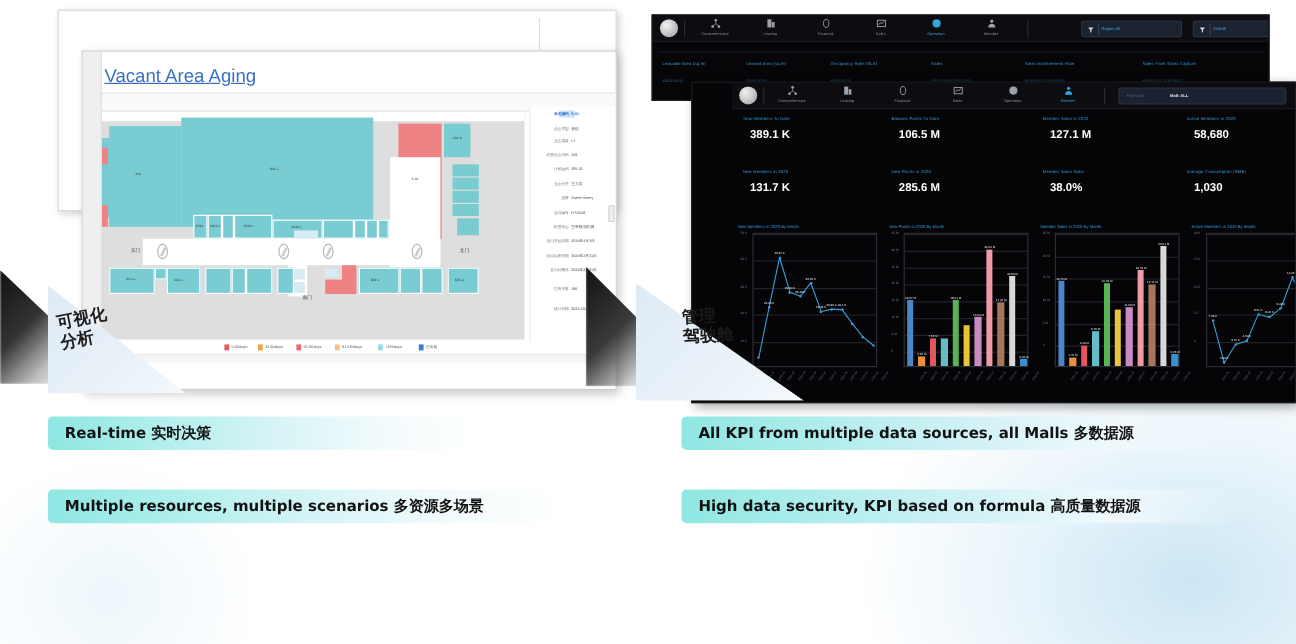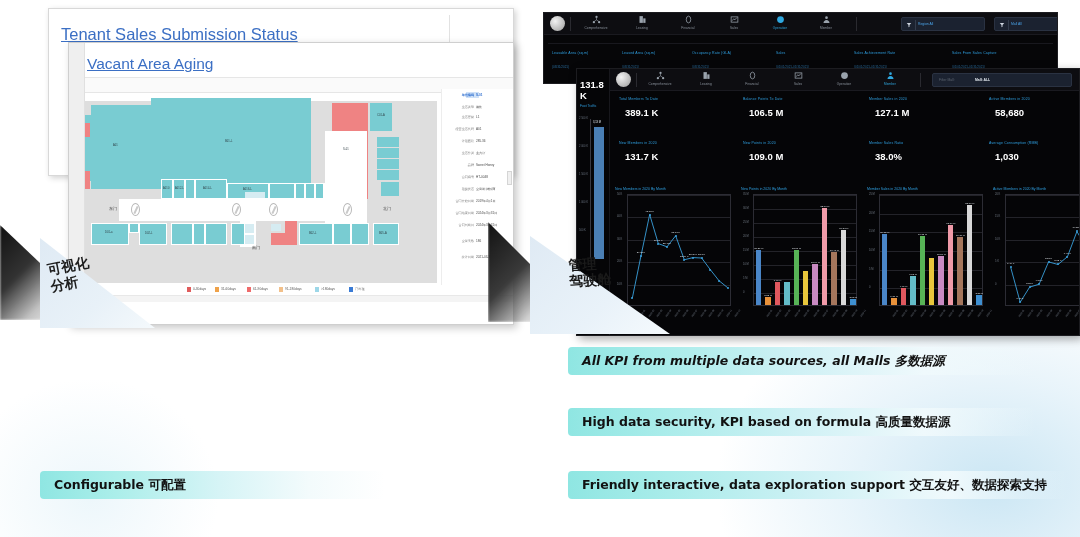--- a/index.html
+++ b/index.html
@@ -164,21 +164,20 @@
 <body>
 
 <div id="stage">
 
   <div class="bg-glow-br"></div>
   <div class="bg-glow-bl"></div>
 
   <div class="shot-shadow-left"></div>
 
   <div class="left-back">
-    <div class="left-back-title">Tenant Sales Submission Status</div>
     <div class="left-back-divider"></div>
   </div>
 
   <div class="left-front">
     <div class="lf-title">Vacant Area Aging</div>
     <div class="lf-leftrail"></div>
     <div class="lf-toolbar"></div>
 
     <div class="lf-canvas">
       <div class="lf-canvas-white"></div>
@@ -408,32 +407,20 @@
     <div class="kpi-lbl" style="left:232px;top:38px;">Sales</div>
     <div class="kpi-sub" style="left:232px;top:52px;">(01/01/2021-01/31/2021)</div>
     <div class="kpi-lbl" style="left:310px;top:38px;">Sales Achievement Rate</div>
     <div class="kpi-sub" style="left:310px;top:52px;">(01/01/2021-01/31/2021)</div>
     <div class="kpi-lbl" style="left:408px;top:38px;">Sales From Sales Capture</div>
     <div class="kpi-sub" style="left:408px;top:52px;">(01/01/2021-01/31/2021)</div>
   </div>
 
   <div class="dash-front">
 
-    <div class="sidekpi">
-      <div class="sidekpi-val">131.8 K</div>
-      <div class="sidekpi-lbl">Foot Traffic</div>
-      <div class="mini-axis-lbl" style="top:48px;">2 500 K</div>
-      <div class="mini-axis-lbl" style="top:76px;">2 000 K</div>
-      <div class="mini-axis-lbl" style="top:104px;">1 500 K</div>
-      <div class="mini-axis-lbl" style="top:132px;">1 000 K</div>
-      <div class="mini-axis-lbl" style="top:160px;">500 K</div>
-      <div style="position:absolute;left:13px;top:50px;width:1px;height:140px;background:#3a3a42;"></div>
-      <div class="mini-bar" style="left:17px;top:58px;width:10px;height:132px;"></div>
-      <div class="mini-bar-lbl" style="left:16px;top:52px;">3,13 M</div>
-    </div>
 
     <div class="navbar" style="left:33px;width:471px;">
       <div class="nav-logo"></div>
       <div class="nav-sep" style="left:26px;"></div>
       <div class="nav-item" style="left:30px;">
         <svg class="nav-ico" viewBox="0 0 24 24" fill="currentColor">
             <circle cx="12" cy="5" r="3"></circle>
             <circle cx="5" cy="19" r="3"></circle>
             <circle cx="19" cy="19" r="3"></circle>
             <path d="M12 8v5M12 13l-6 4M12 13l6 4" stroke="currentColor" stroke-width="1.6" fill="none"></path>
@@ -485,21 +472,21 @@
     <div class="kpi-lbl" style="left:166px;top:28px;">Balance Points To Date</div>
     <div class="kpi-val" style="left:172px;top:38px;">106.5 M</div>
     <div class="kpi-lbl" style="left:292px;top:28px;">Member Sales in 2020</div>
     <div class="kpi-val" style="left:298px;top:38px;">127.1 M</div>
     <div class="kpi-lbl" style="left:412px;top:28px;">Active Members in 2020</div>
     <div class="kpi-val" style="left:418px;top:38px;">58,680</div>
 
     <div class="kpi-lbl" style="left:42px;top:72px;">New Members in 2020</div>
     <div class="kpi-val" style="left:48px;top:82px;">131.7 K</div>
     <div class="kpi-lbl" style="left:166px;top:72px;">New Points in 2020</div>
-    <div class="kpi-val" style="left:172px;top:82px;">109.0 M</div>
+    <div class="kpi-val" style="left:172px;top:82px;">285.6 M</div>
     <div class="kpi-lbl" style="left:292px;top:72px;">Member Sales Ratio</div>
     <div class="kpi-val" style="left:298px;top:82px;">38.0%</div>
     <div class="kpi-lbl" style="left:412px;top:72px;">Average Consumption (RMB)</div>
     <div class="kpi-val" style="left:418px;top:82px;">1,030</div>
 
     <div class="chart-box" style="left:38px;top:118px;width:118px;height:145px;">
       <div class="chart-title">New Members in 2020 By Month</div>
       <div class="chart-plot" style="width:104px;height:112px;" id="plot0">
           <div class="gridline" style="top: 0px;"></div>
           <div class="ytick" style="top: -2px;">50 K</div>
@@ -692,27 +679,27 @@
           <div class="xtick" style="left: 45.3818px; top: 114px;">2020-05</div>
           <div class="xtick" style="left: 54.8364px; top: 114px;">2020-06</div>
           <div class="xtick" style="left: 64.2909px; top: 114px;">2020-07</div>
         </div>
     </div>
   </div>
 
   <div class="ribbon-right"></div>
   <div class="ribbon-right-txt">管理<br>驾驶舱</div>
 
-  <div class="pill l" style="left:40px;top:471px;width:345px;">
-    <span>Configurable 可配置</span>
+  <div class="pill l" style="left:40px;top:347px;width:360px;">
+    <span>Real-time 实时决策</span>
   </div>
-
-  <div class="pill r" style="left:568px;top:347px;width:468px;font-style:italic;">
+  <div class="pill l" style="left:40px;top:408px;width:430px;">
+    <span>Multiple resources, multiple scenarios 多资源多场景</span>
+  </div>
+
+  <div class="pill r" style="left:568px;top:347px;width:468px;">
     <span>All KPI from multiple data sources, all Malls 多数据源</span>
   </div>
   <div class="pill r" style="left:568px;top:408px;width:468px;">
     <span>High data security, KPI based on formula 高质量数据源</span>
   </div>
-  <div class="pill r" style="left:568px;top:471px;width:500px;">
-    <span>Friendly interactive,  data exploration support 交互友好、数据探索支持</span>
-  </div>
 
 </div>
 
 </body></html>

